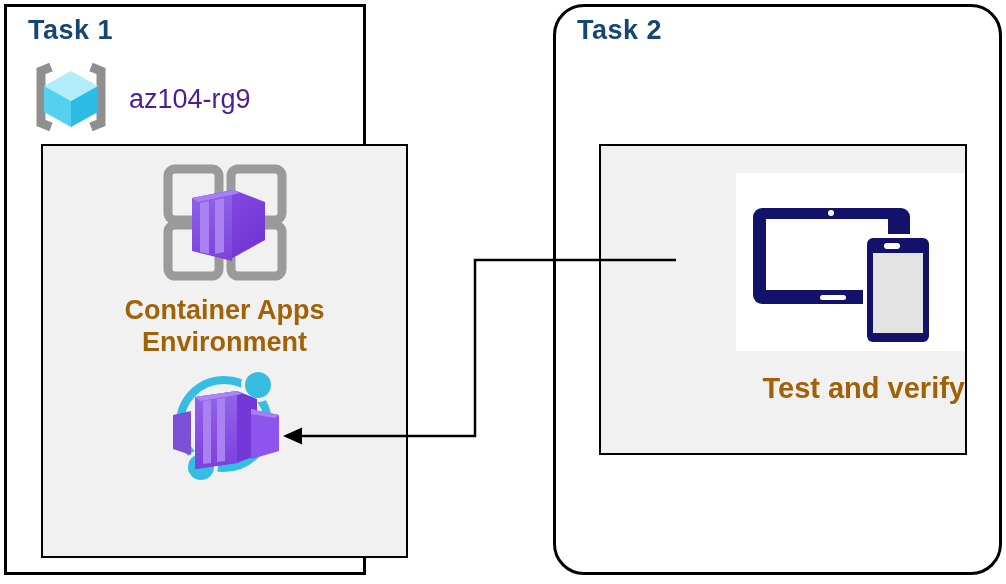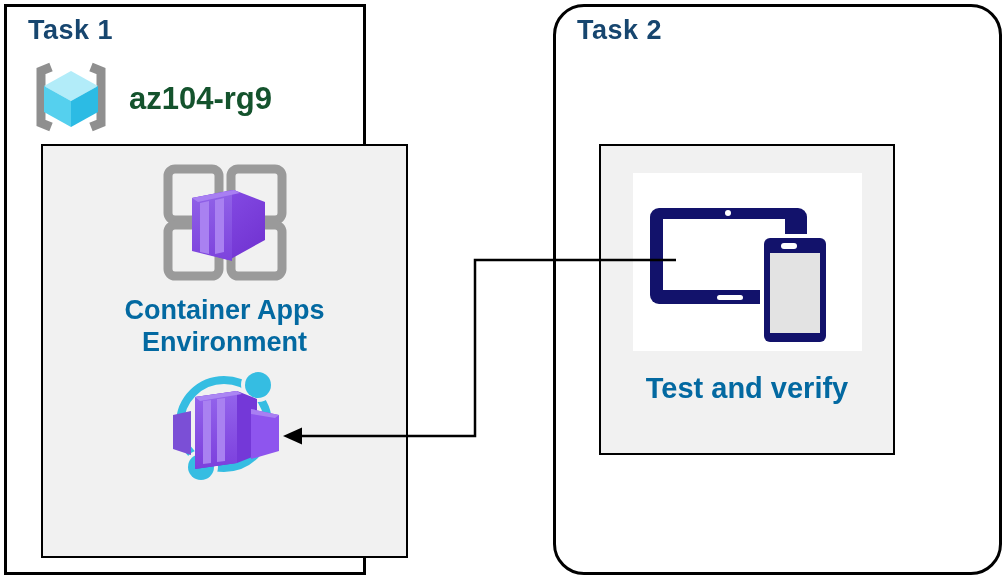--- a/index.html
+++ b/index.html
@@ -13,30 +13,30 @@
   }
   #task1-box{left:4px;width:362px;}
   #task2-box{left:553px;width:449px;border-radius:31px;}
   .task-title{
     position:absolute;left:21px;top:8px;
     font-size:27px;font-weight:bold;color:#17466F;letter-spacing:.5px;
   }
   .rg-row{
     position:absolute;left:22px;top:52px;display:flex;align-items:center;gap:16px;
   }
-  .rg-label{font-size:31px;font-weight:bold;color:#14532d;}
+  .rg-label{font-size:27px;font-weight:normal;color:#4c1d95;}
   .inner-box{
     position:absolute;background:#f1f1f1;border:2px solid #000000;box-sizing:border-box;
     display:flex;flex-direction:column;align-items:center;
   }
   #task1-inner{left:34px;top:137px;width:367px;height:414px;}
-  #task2-inner{left:43px;top:137px;width:296px;height:311px;}
+  #task2-inner{left:43px;top:137px;width:368px;height:311px;align-items:flex-end;}
   .icon-block{flex:0 0 auto;}
   .node-label{
-    font-size:27px;font-weight:bold;color:#0369a1;text-align:center;line-height:1.2;
+    font-size:27px;font-weight:bold;color:#a16207;text-align:center;line-height:1.2;
   }
   #env-label{max-width:300px;margin-top:6px;}
   #app-label{margin-top:4px;}
   #env-icon{margin-top:16px;}
   #app-icon{margin-top:12px;}
   .white-card{
     margin-top:27px;width:229px;height:178px;background:#ffffff;
     display:flex;align-items:center;justify-content:center;
   }
   #test-label{margin-top:20px;font-size:29px;}

